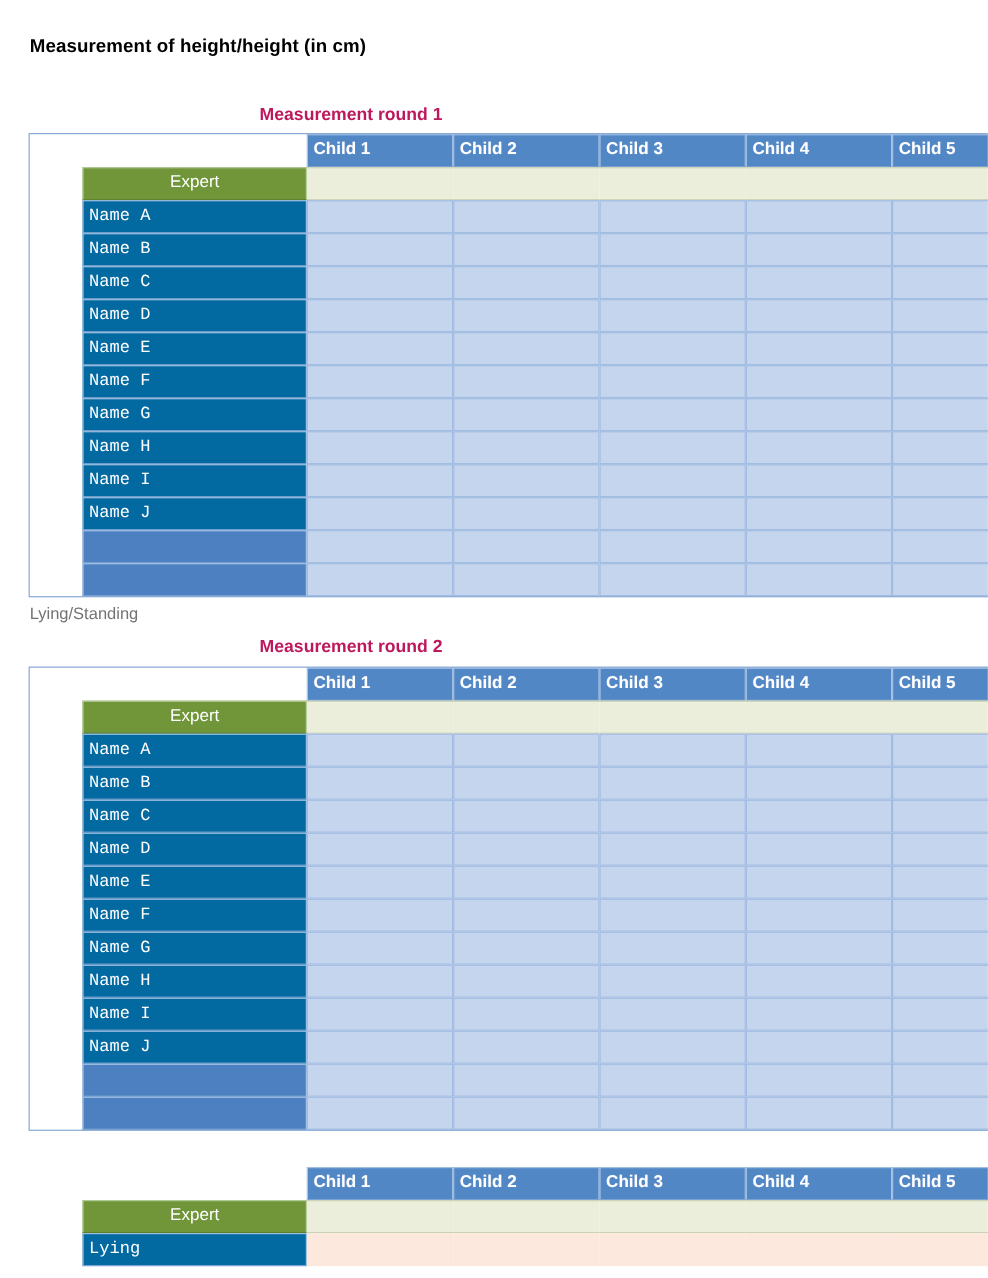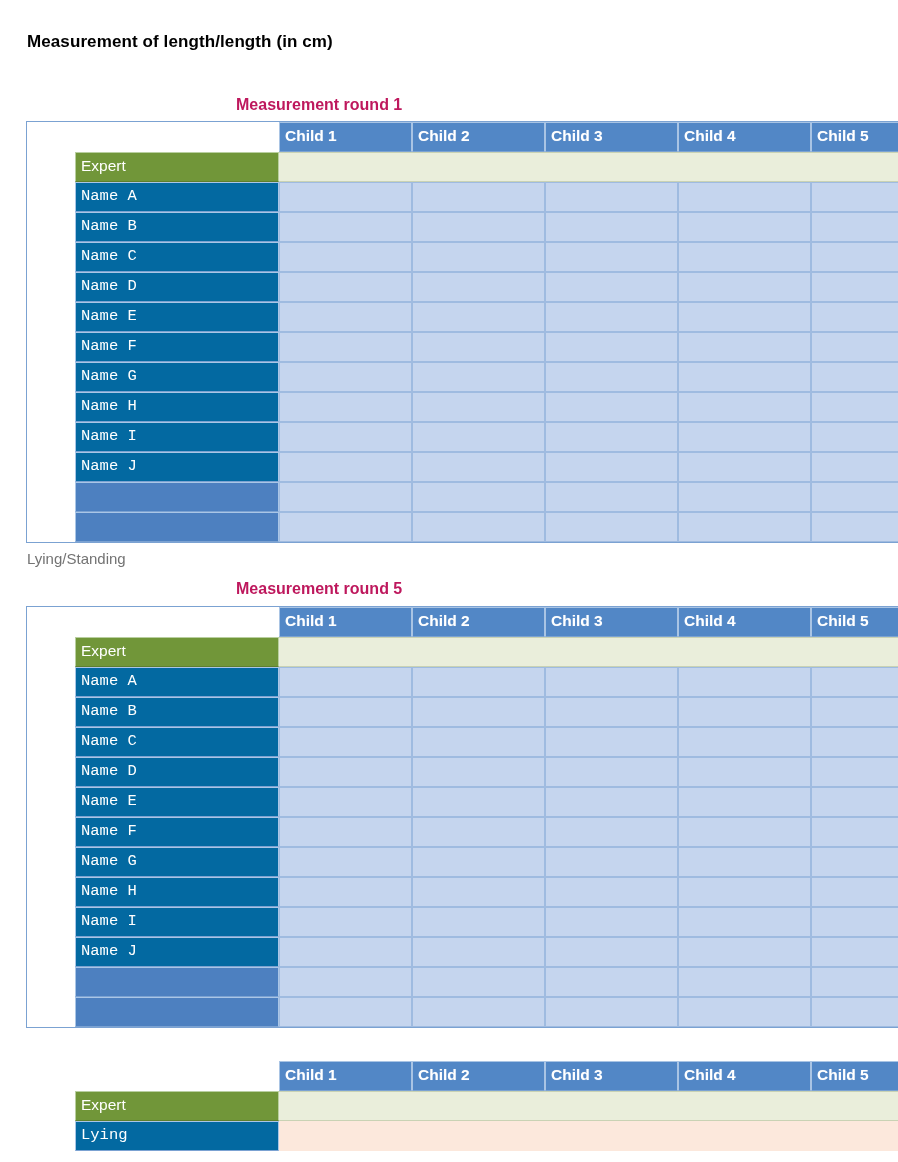--- a/index.html
+++ b/index.html
@@ -97,20 +97,21 @@
   }
 
   
   .expert {
     background: #719639;
     color: #ffffff;
     border-top: 1px solid #b9cfa0;
     border-left: 1px solid #b9cfa0;
     border-right: 1px solid #b9cfa0;
     border-bottom: 1px solid #5e7f2e;
+    text-align: center;
   }
 
   
   .data {
     background: #c5d5ee;
     border: 1px solid #9fbbe0;
   }
   
   .data-expert {
     background: #eaeedb;
@@ -126,21 +127,21 @@
   }
 
   
   .tbl-framed {
     outline: 1px solid #7ba2d2;
   }
 </style>
 </head>
 <body>
 
-<div class="page-title">Measurement of length/length (in cm)</div>
+<div class="page-title">Measurement of height/height (in cm)</div>
 
 <div class="round-caption" style="left:236px; top:96px;">Measurement round 1</div>
 
 <div class="tbl tbl-framed" id="table-round-1" style="left:27px; top:122px;">
     <div class="cell hdr-corner"></div>
     <div class="cell hdr">Child 1</div>
     <div class="cell hdr">Child 2</div>
     <div class="cell hdr">Child 3</div>
     <div class="cell hdr">Child 4</div>
     <div class="cell hdr">Child 5</div>
@@ -219,21 +220,21 @@
     <div class="cell name-blank"></div>
     <div class="cell data"></div>
     <div class="cell data"></div>
     <div class="cell data"></div>
     <div class="cell data"></div>
     <div class="cell data"></div>
   </div>
 
 <div class="note-text" style="left:27px; top:550px;">Lying/Standing</div>
 
-<div class="round-caption" style="left:236px; top:580px;">Measurement round 5</div>
+<div class="round-caption" style="left:236px; top:580px;">Measurement round 2</div>
 
 <div class="tbl tbl-framed" id="table-round-2" style="left:27px; top:607px;">
     <div class="cell hdr-corner"></div>
     <div class="cell hdr">Child 1</div>
     <div class="cell hdr">Child 2</div>
     <div class="cell hdr">Child 3</div>
     <div class="cell hdr">Child 4</div>
     <div class="cell hdr">Child 5</div>
     <div class="cell expert">Expert</div>
     <div class="cell data-expert"></div>

